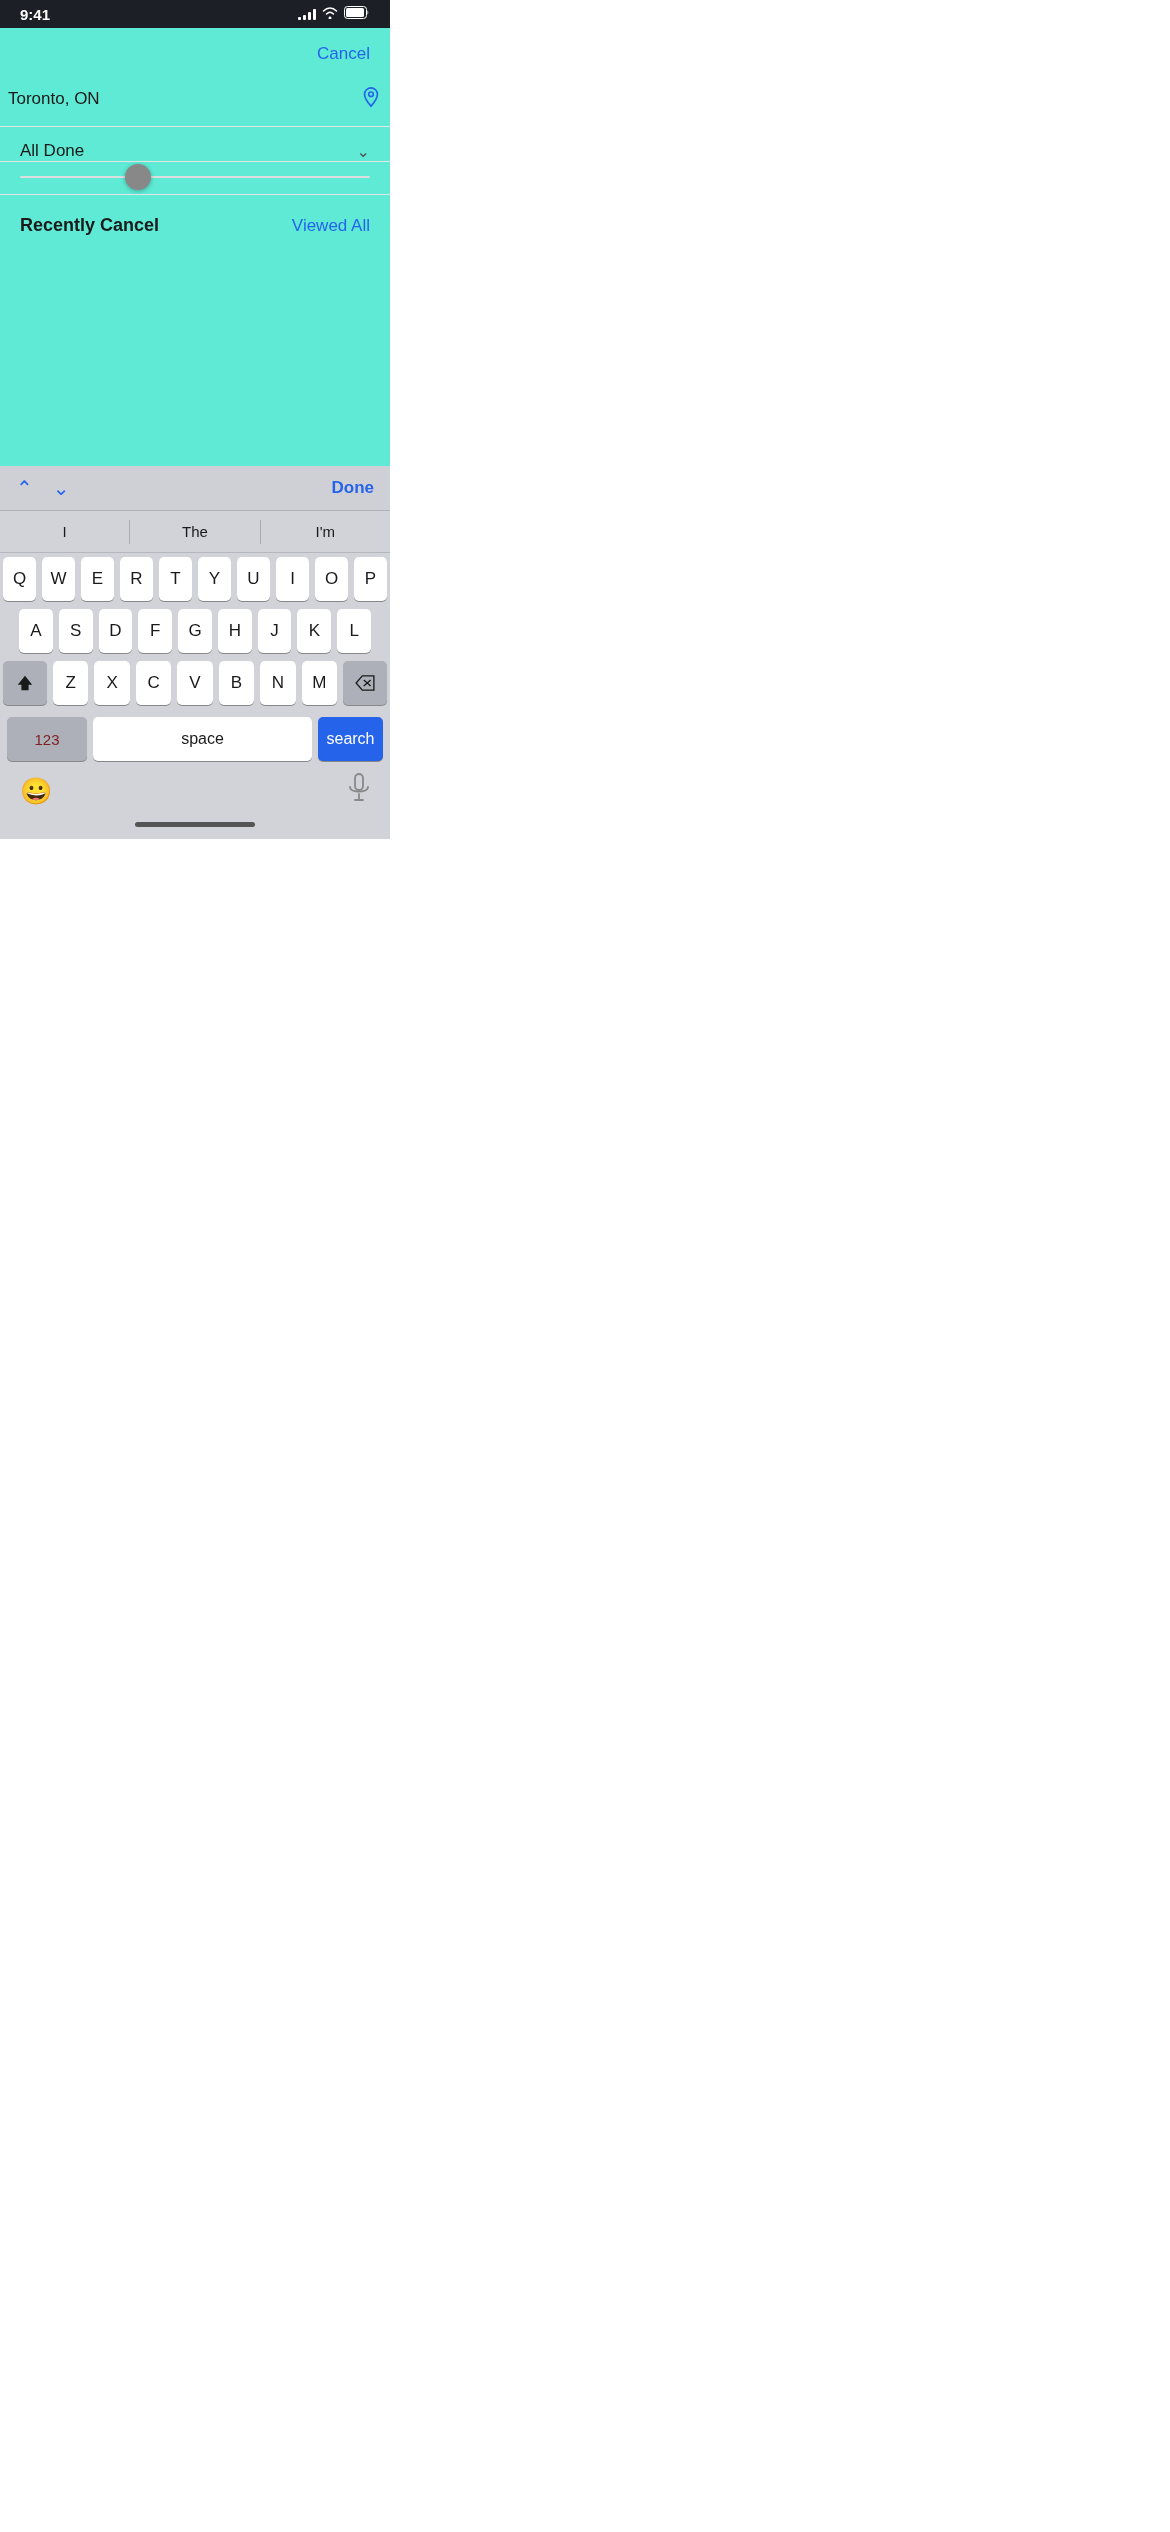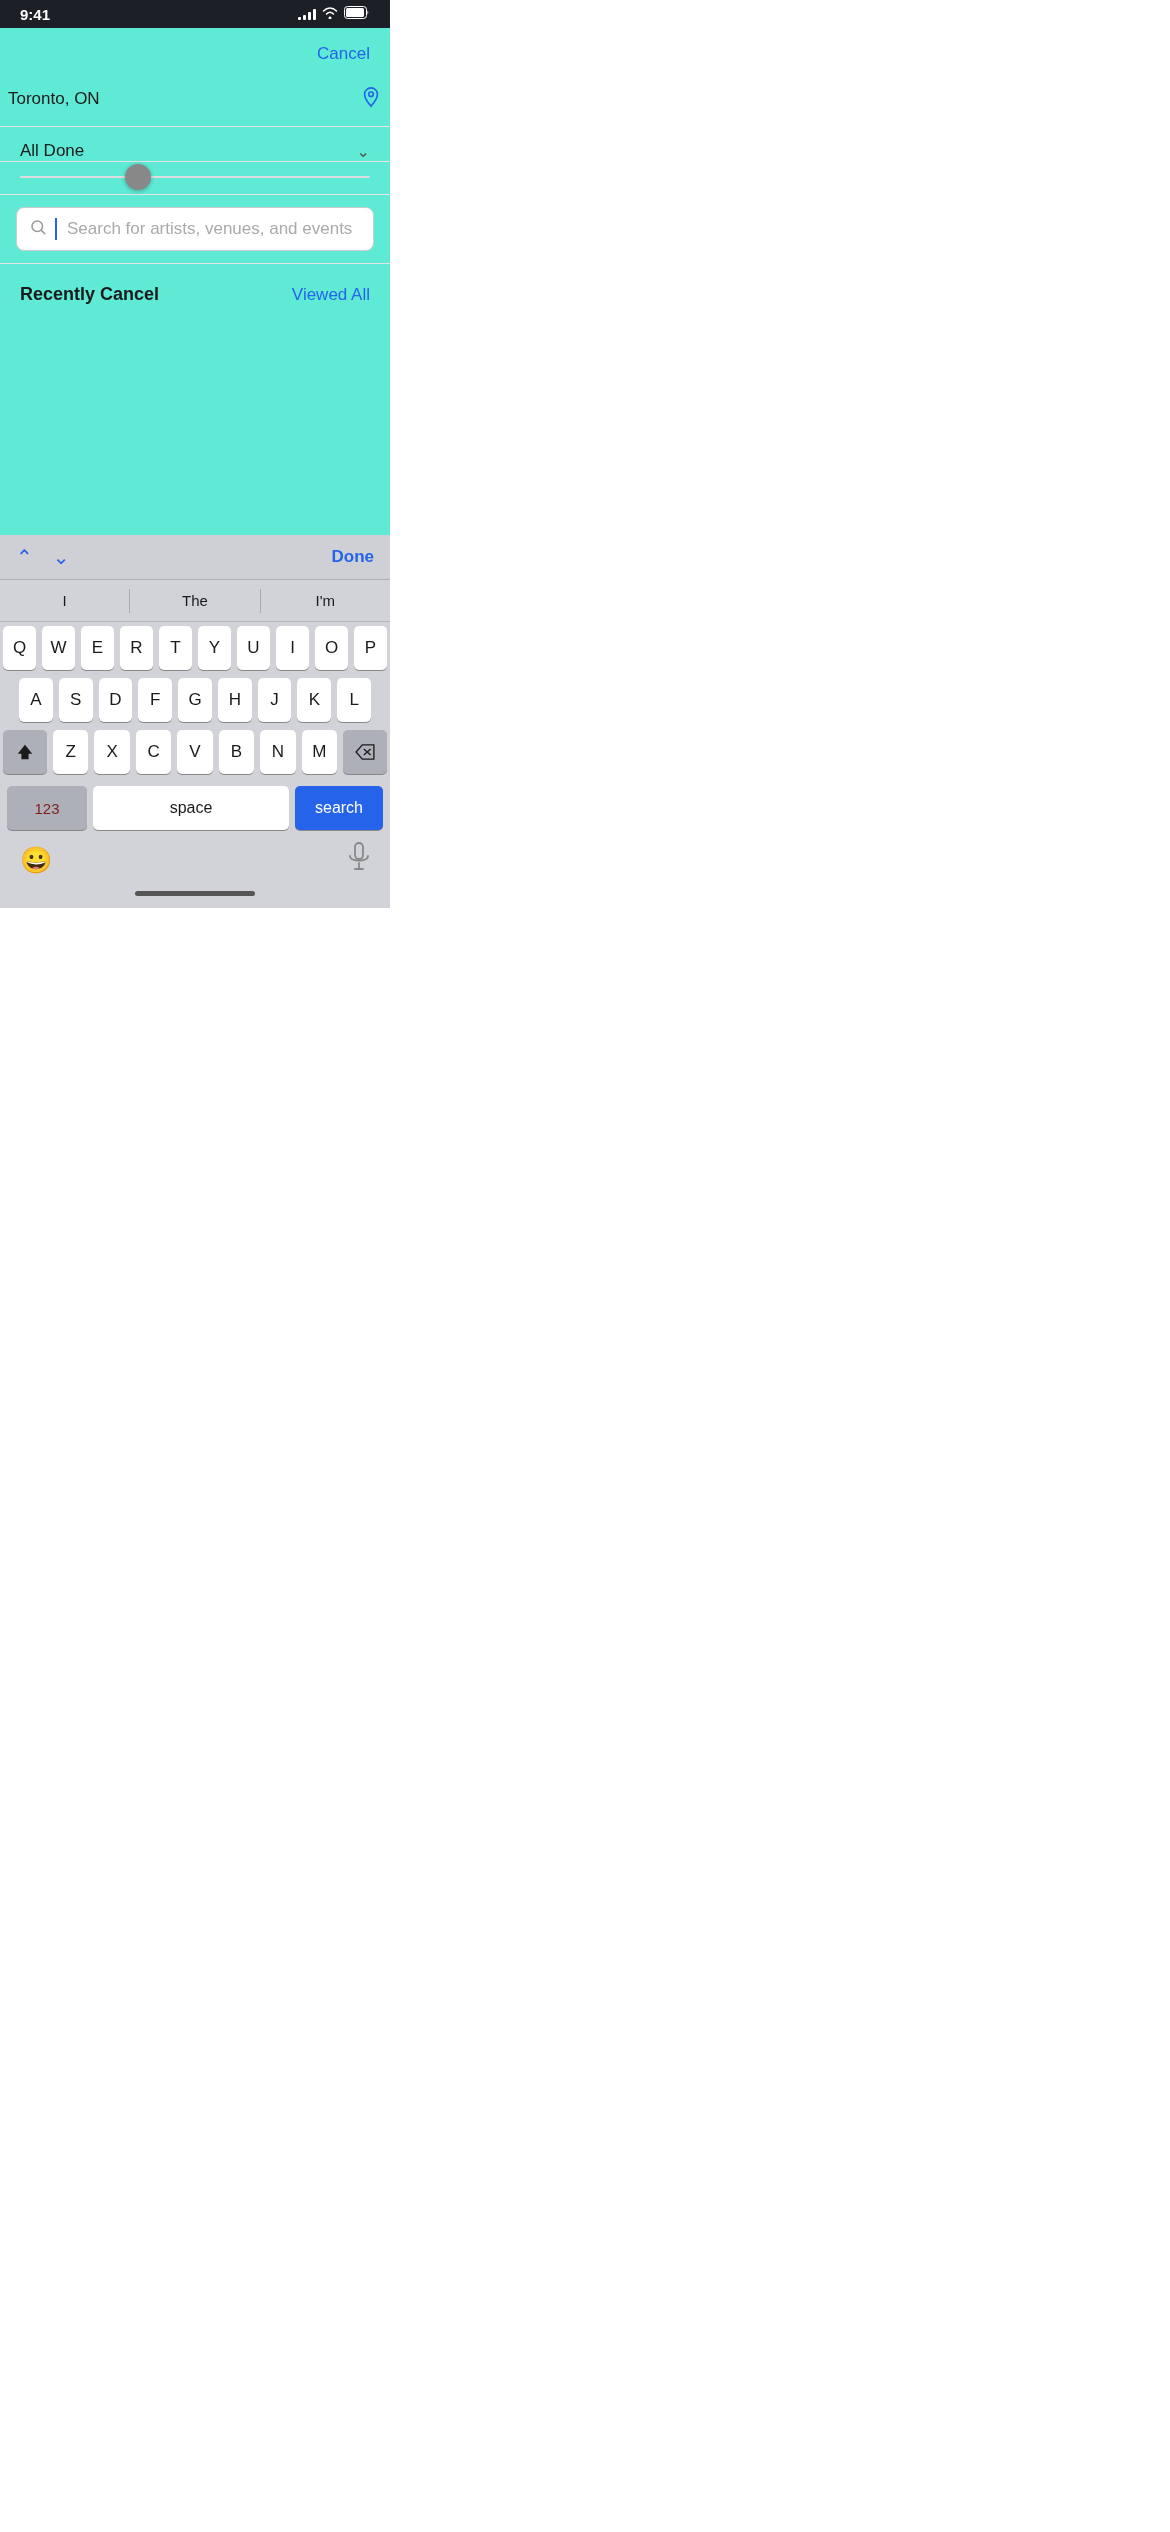--- a/index.html
+++ b/index.html
@@ -441,32 +441,20 @@
     <span class="dates-text">All Done</span>
     <span class="chevron-down">⌄</span>
   </div>
 
   <div class="slider-row">
     <div class="slider-track">
       <div class="slider-thumb"></div>
     </div>
   </div>
 
-  <div class="search-bar-row">
-    <div class="search-bar">
-      <span class="search-bar-icon">
-        <svg viewBox="0 0 24 24">
-          <circle cx="11" cy="11" r="7" stroke="#999" stroke-width="2" fill="none"></circle>
-          <line x1="16.5" y1="16.5" x2="21" y2="21" stroke="#999" stroke-width="2" stroke-linecap="round"></line>
-        </svg>
-      </span>
-      <span class="search-cursor"></span>
-      <span class="search-placeholder">Search for artists, venues, and events</span>
-    </div>
-  </div>
 
   <div class="recently-viewed-row">
     <span class="recently-viewed-label">Recently Cancel</span>
     <button class="clear-all-btn">Viewed All</button>
   </div>
 
   <div class="empty-area"></div>
 
 </div>
 
@@ -532,21 +520,21 @@
           <path d="M8 1H21V17H8L1 9L8 1Z" stroke="#1a1a1a" stroke-width="1.5" fill="#adb0b8"></path>
           <line x1="10" y1="6" x2="17" y2="12" stroke="#1a1a1a" stroke-width="1.5" stroke-linecap="round"></line>
           <line x1="17" y1="6" x2="10" y2="12" stroke="#1a1a1a" stroke-width="1.5" stroke-linecap="round"></line>
         </svg>
       </div>
     </div>
 
     <div class="bottom-row">
       <div class="key key-special key-123" style="width:80px;max-width:80px;flex:none;font-size:15px;">123</div>
       <div class="key key-space" style="flex:1;max-width:none;">space</div>
-      <div class="key key-search" style="width:88px;max-width:88px;flex:none;">search</div>
+      <div class="key key-search" style="width:65px;max-width:88px;flex:none;">search</div>
     </div>
   </div>
 
   <div class="emoji-mic-row">
     <span class="emoji-icon">😀</span>
     <span class="mic-icon">
       <svg width="22" height="30" viewBox="0 0 22 30" fill="none">
         <rect x="7" y="1" width="8" height="16" rx="4" stroke="#888" stroke-width="1.8"></rect>
         <path d="M2 14C2 20 20 20 20 14" stroke="#888" stroke-width="1.8" stroke-linecap="round" fill="none"></path>
         <line x1="11" y1="21" x2="11" y2="27" stroke="#888" stroke-width="1.8" stroke-linecap="round"></line>

